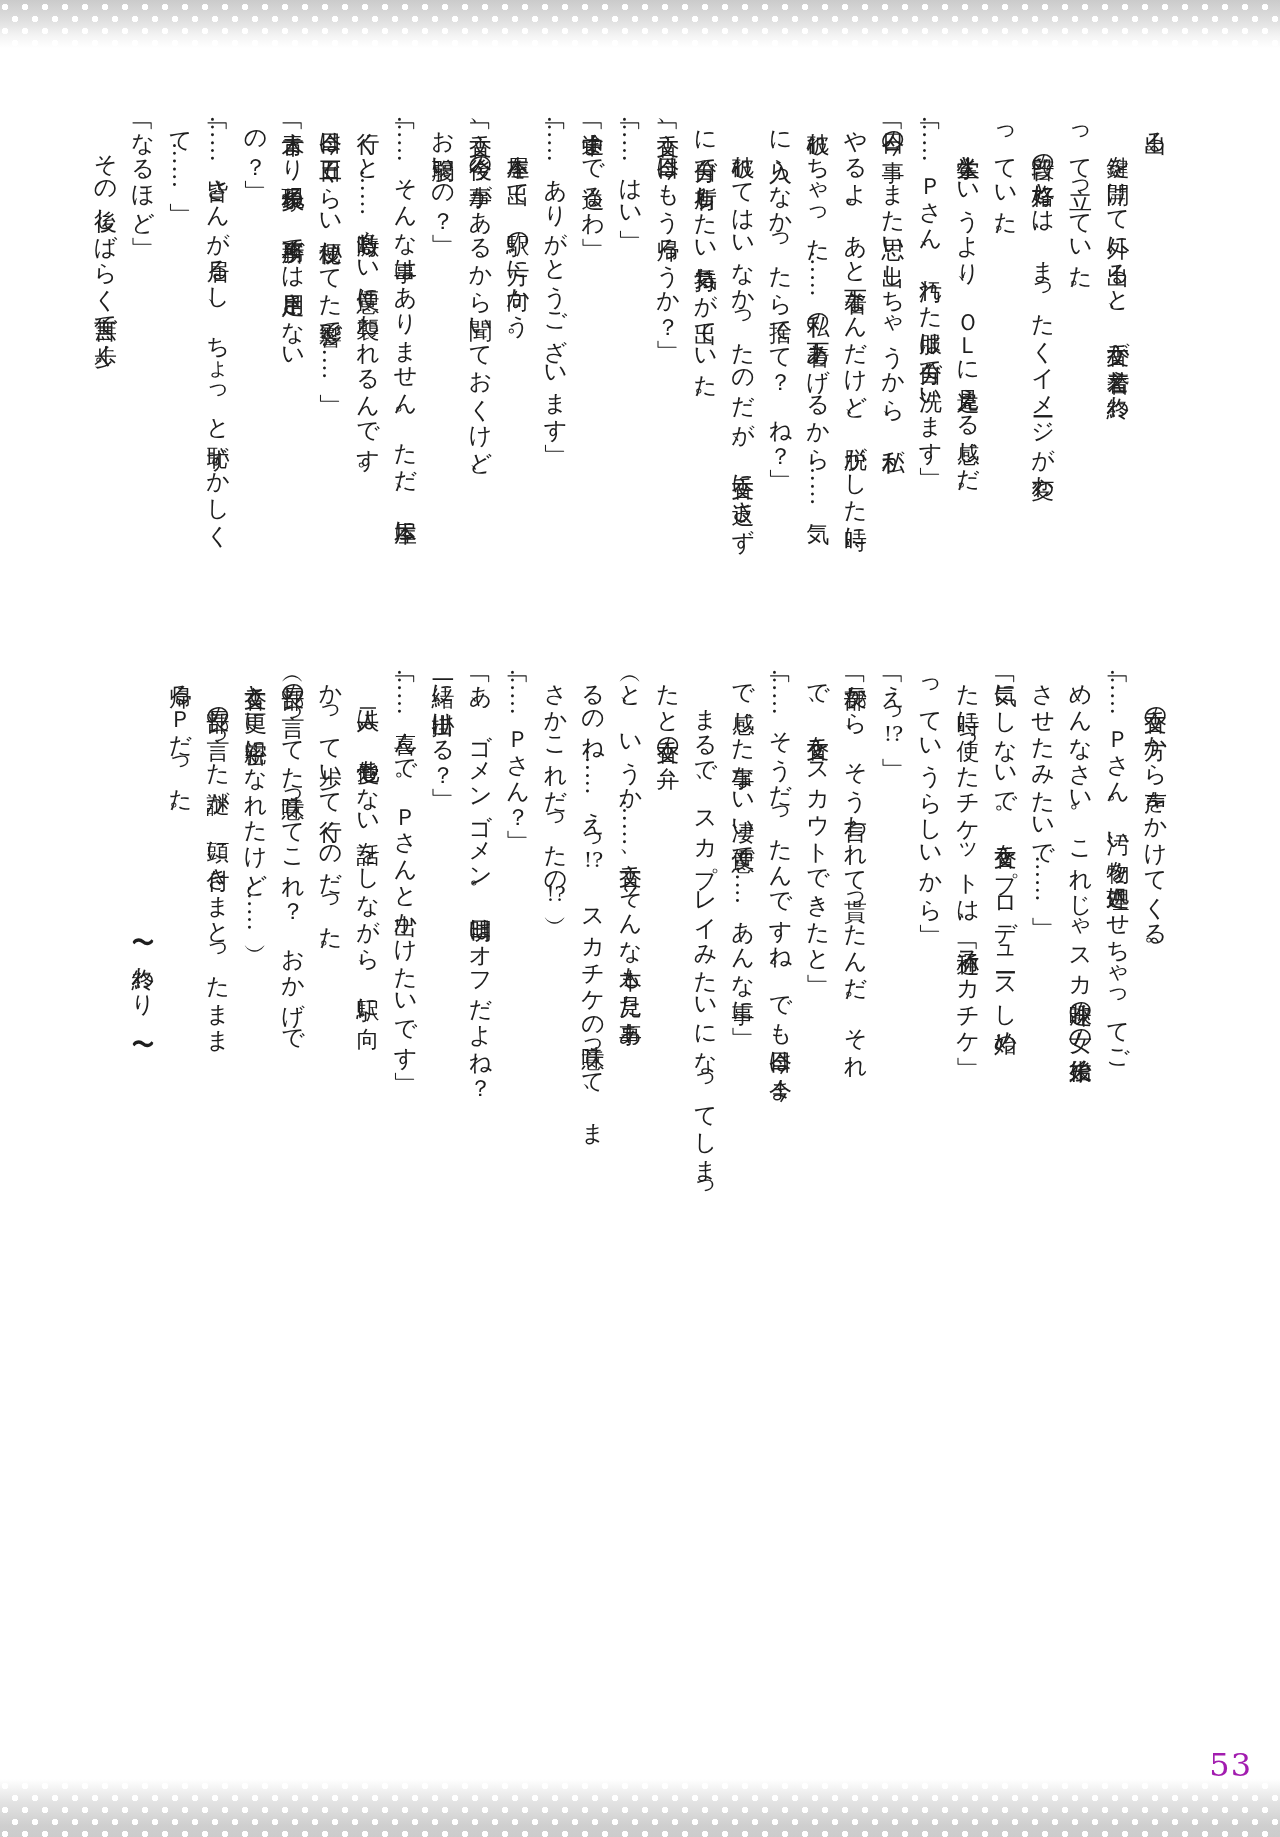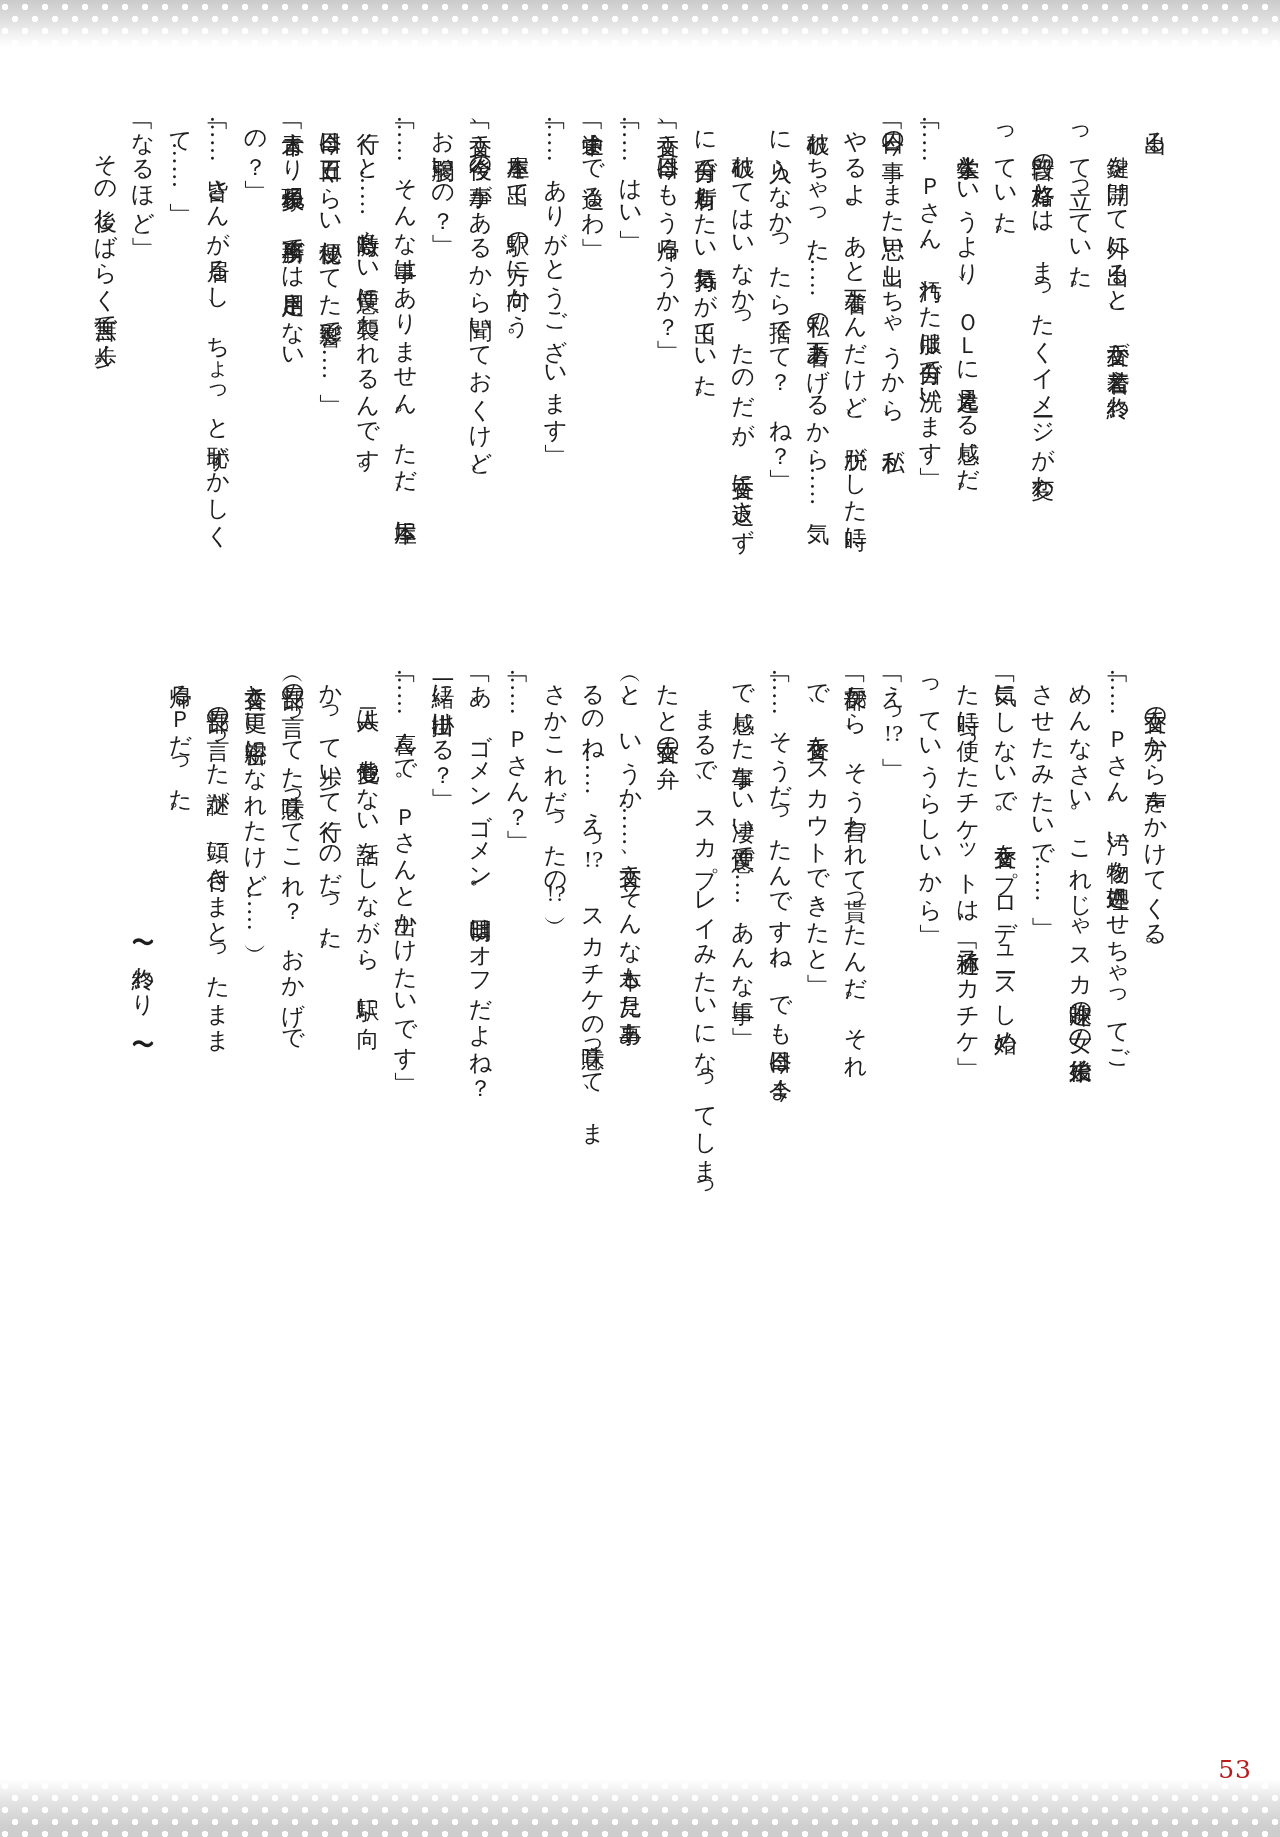--- a/index.html
+++ b/index.html
@@ -47,22 +47,22 @@
   .vline { display: block; }
   .tcy {
     text-combine-upright: all;
     -webkit-text-combine: horizontal;
     font-size: 21px;
   }
   .page-number {
     position: absolute;
     right: 28px;
     bottom: 53px;
-    font-size: 25px;
-    color: #b91c1c;
+    font-size: 32px;
+    color: #a21caf;
     letter-spacing: 1px;
   }
 </style>
 </head>
 <body>
 
 <div class="halftone halftone-top"></div>
 
 <div class="text-section section-upper">
     <div class="vline">出る。</div>

